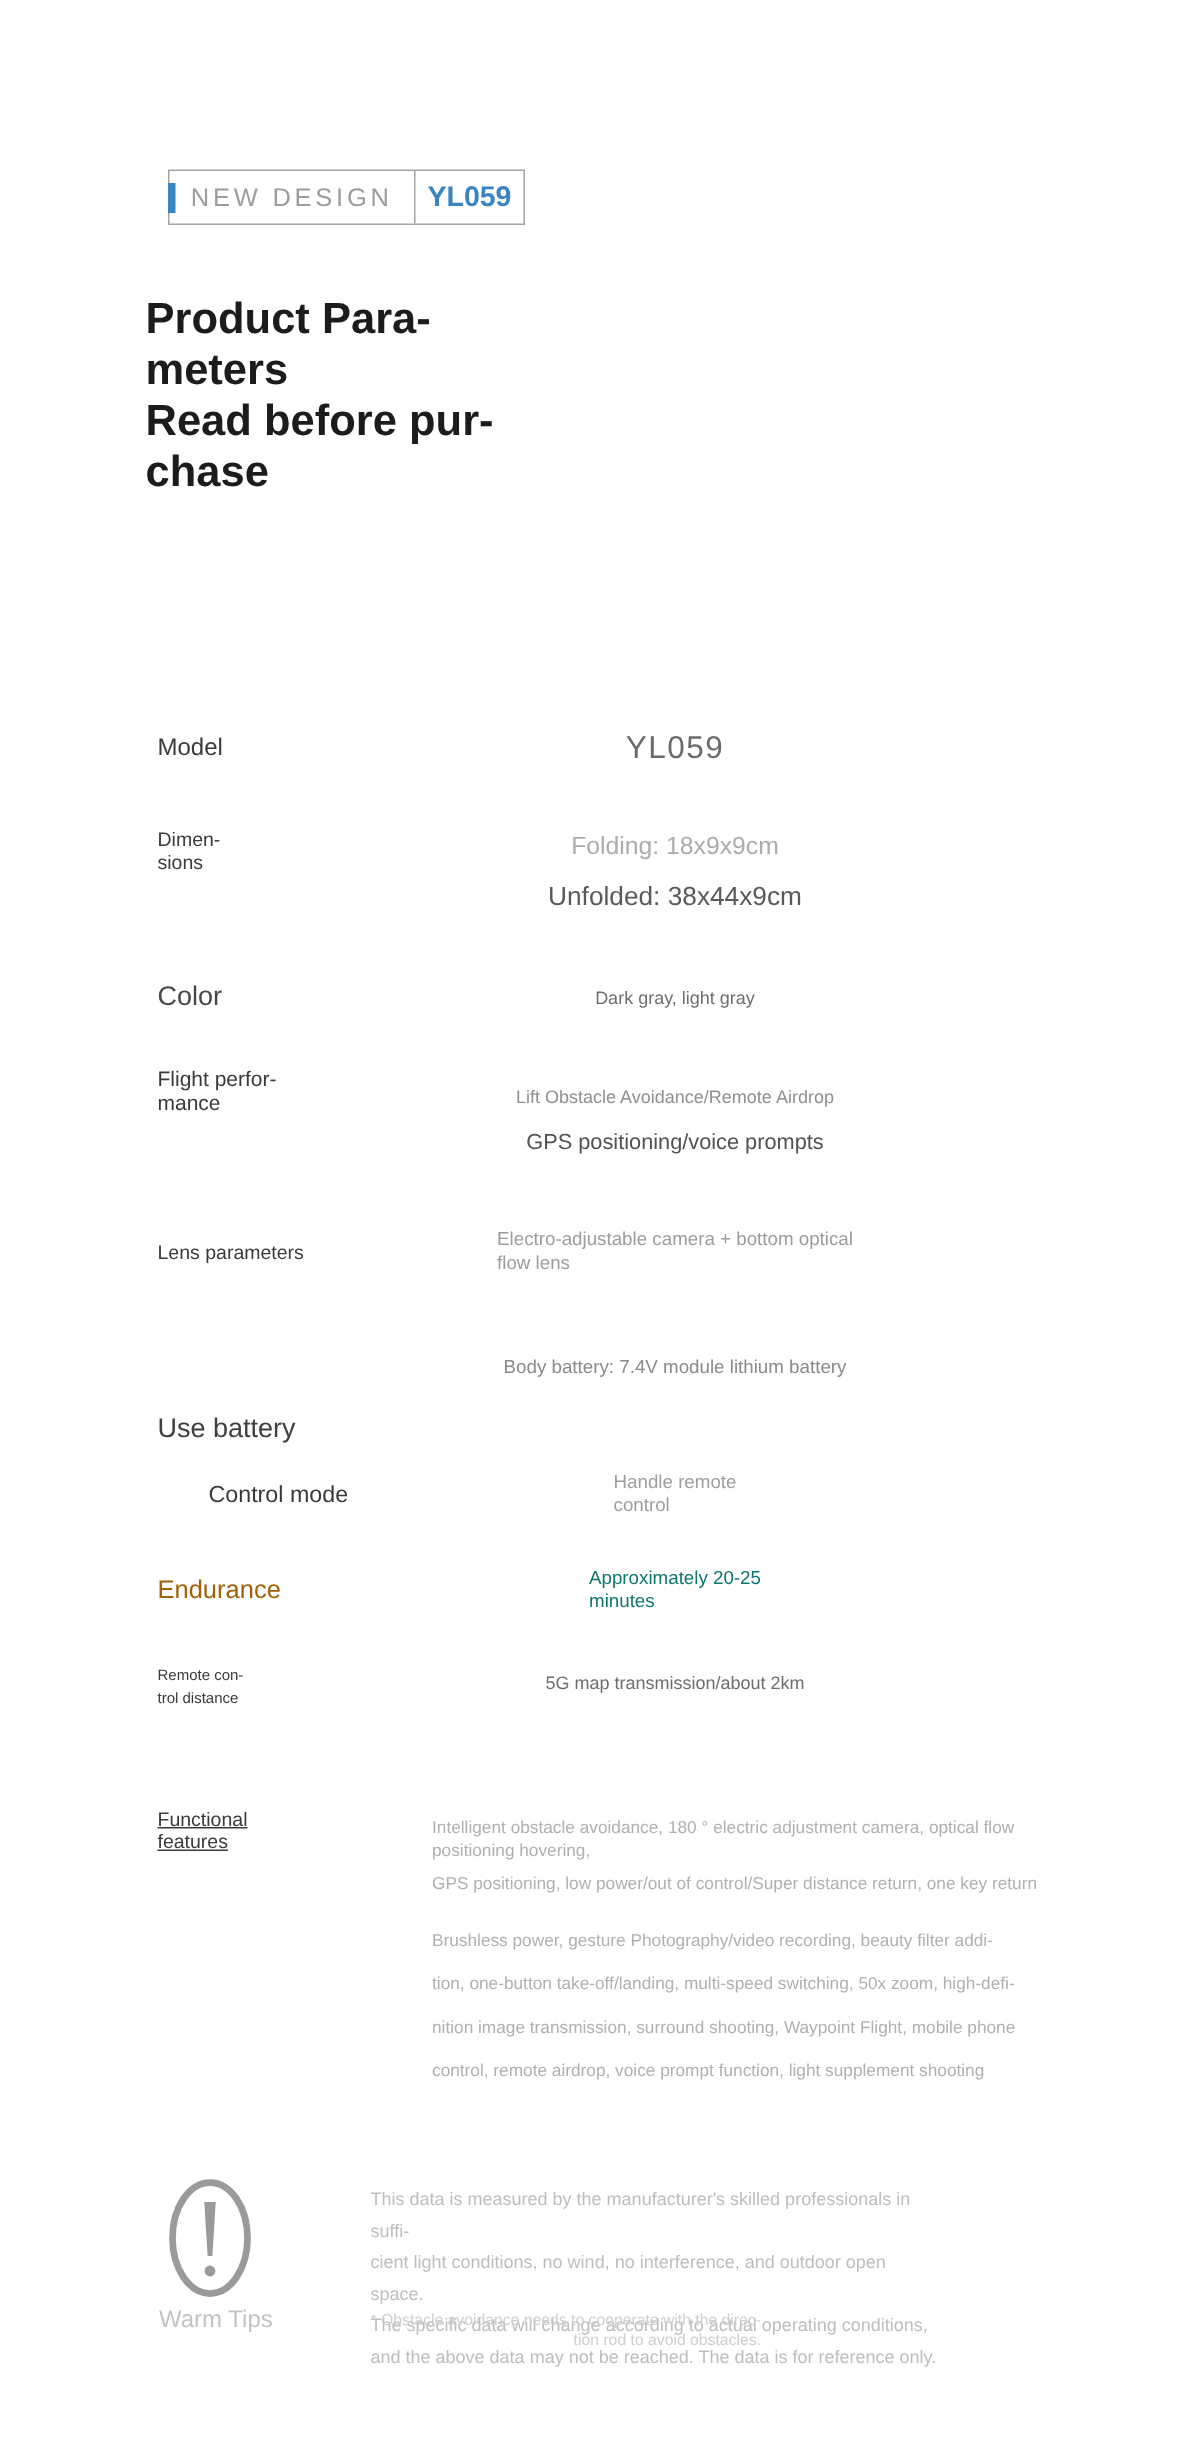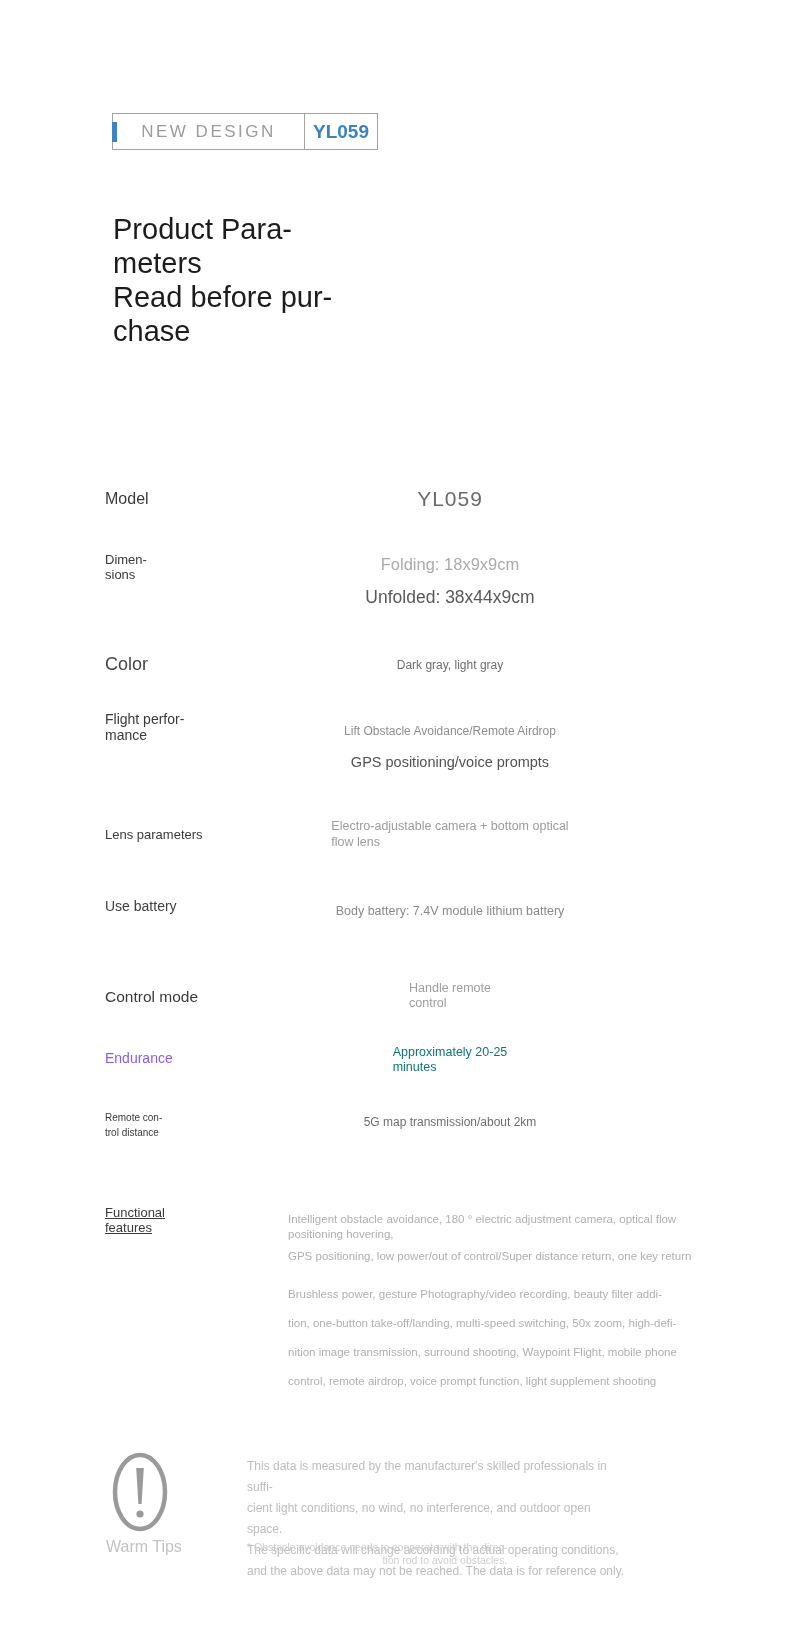--- a/index.html
+++ b/index.html
@@ -2,30 +2,30 @@
 <html><head>
 <meta charset="utf-8">
 <style>
   html,body{margin:0;padding:0;background:#fff;}
   .page{position:relative;width:800px;height:1637px;background:#ffffff;
         font-family:"Liberation Sans", sans-serif;overflow:hidden;}
   .ml{white-space:pre-line;}
   .inl{display:inline-block;text-align:left;}
 
   
-  .badge{position:absolute;left:112px;top:113px;width:266px;height:37px;
+  .badge{position:absolute;left:112px;top:113px;width:238px;height:37px;
          border:1px solid #a3a3a3;box-sizing:border-box;display:flex;align-items:stretch;}
   .badge-bar{position:absolute;left:-1px;top:8px;width:5px;height:20px;background:#3b84c2;}
   .badge-left{flex:1;display:flex;align-items:center;justify-content:center;
               color:#9c9c9c;font-size:17px;letter-spacing:2.5px;}
   .badge-right{width:72px;display:flex;align-items:center;justify-content:center;
                color:#3b84c2;font-size:19px;font-weight:bold;border-left:1px solid #a3a3a3;}
 
   
-  .title{position:absolute;left:97px;top:196px;margin:16px;font-weight:normal;
+  .title{position:absolute;left:97px;top:196px;margin:0;font-weight:bold;
          font-size:29px;line-height:34px;color:#1c1c1c;white-space:pre-line;}
 
   
   .lab{position:absolute;left:105px;color:#3a3a3a;}
   .val{position:absolute;left:250px;width:400px;text-align:center;}
 
   .model-lab{top:490px;font-size:16px;}
   .model-val{top:487px;font-size:21px;color:#6b6b6b;letter-spacing:1px;}
 
   .dim-lab{top:553px;font-size:13px;line-height:14.5px;}
@@ -35,27 +35,27 @@
   .color-lab{top:654px;font-size:18px;color:#474747;}
   .color-val{top:658px;font-size:12px;color:#6e6e6e;}
 
   .flight-lab{top:711px;font-size:14px;line-height:16px;}
   .flight-val1{top:724px;font-size:12px;color:#8f8f8f;}
   .flight-val2{top:754px;font-size:14.5px;color:#525252;}
 
   .lens-lab{top:827px;font-size:13px;}
   .lens-val{top:819px;font-size:12.5px;color:#9c9c9c;line-height:15.5px;}
 
-  .batt-lab{top:898px;font-size:14px;color:#3f3f3f;}
+  .batt-lab{top:942px;font-size:18px;color:#3f3f3f;}
   .batt-val{top:904px;font-size:12.5px;color:#8a8a8a;}
 
-  .ctrl-lab{top:988px;font-size:15.5px;}
+  .ctrl-lab{top:988px;font-size:15.5px;margin-left:34px;}
   .ctrl-val{top:981px;font-size:12.5px;color:#9e9e9e;line-height:15px;}
 
-  .end-lab{top:1050px;font-size:14px;color:#8b5cf6;}
+  .end-lab{top:1050px;font-size:17px;color:#a16207;}
   .end-val{top:1045px;font-size:12.5px;color:#0f766e;line-height:15px;}
 
   .rem-lab{top:1110px;font-size:10px;line-height:15px;}
   .rem-val{top:1115px;font-size:12px;color:#6e6e6e;}
 
   .feat-lab{top:1205px;font-size:13px;line-height:15px;text-decoration:underline;}
   .feat-p{position:absolute;left:288px;width:418px;text-align:left;color:#b0b0b0;}
   .feat-p1{top:1212px;font-size:11.5px;line-height:15px;}
   .feat-p2{top:1250px;font-size:11.5px;}
   .feat-p3{top:1280px;font-size:11.5px;line-height:29px;}

